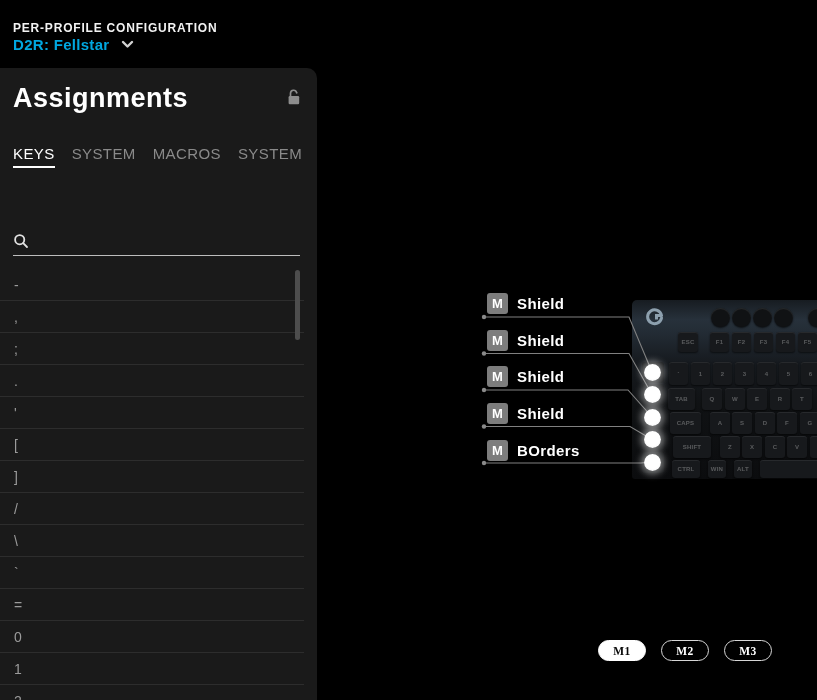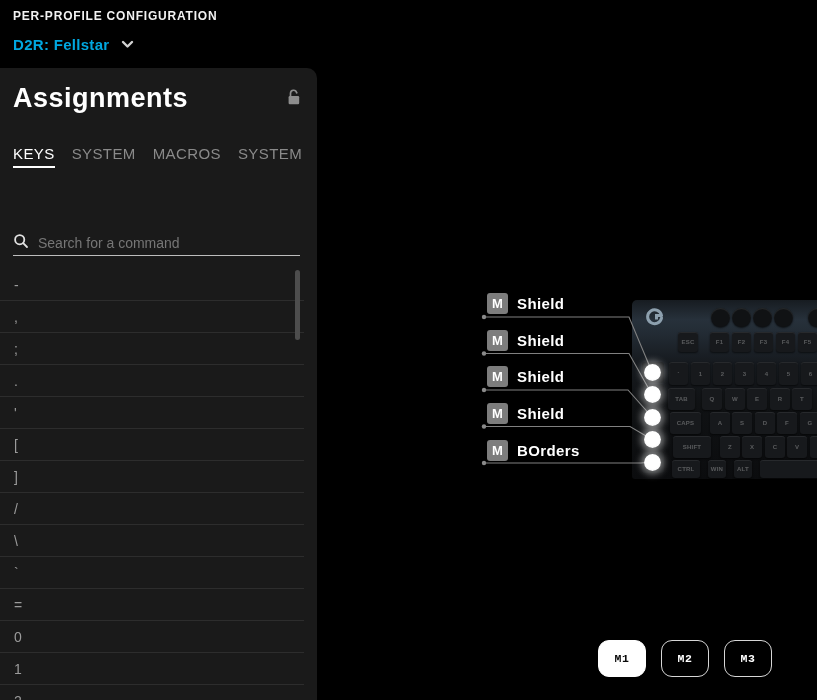--- a/index.html
+++ b/index.html
@@ -5,21 +5,21 @@
   * { margin:0; padding:0; box-sizing:border-box; }
   html,body { background:#000; }
   body { font-family:"Liberation Sans", sans-serif; }
   #stage {
     position:relative; width:817px; height:700px;
     background:#000; overflow:hidden;
   }
 
   
   .section-label {
-    position:absolute; left:13px; top:9px;
+    position:absolute; left:13px; top:21px;
     color:#f2f2f2; font-size:12px; font-weight:bold; letter-spacing:.8px;
   }
   .profile-select {
     position:absolute; left:13px; top:35px;
     display:flex; align-items:center; gap:12px; cursor:pointer;
   }
   .profile-name { color:#00a7e0; font-size:15px; font-weight:bold; letter-spacing:.3px; }
 
   
   .panel {
@@ -105,25 +105,25 @@
     width:21px; height:21px; border-radius:3px; background:#7d7d7d;
     color:#fff; font-size:13px; font-weight:bold;
     display:flex; align-items:center; justify-content:center;
   }
   .assignment-label { color:#fff; font-size:15px; font-weight:bold; letter-spacing:.4px; }
 
   #connector-overlay { position:absolute; left:0; top:0; z-index:3; pointer-events:none; }
 
   
   .memory-slot {
-    position:absolute; top:640px; width:48px; height:37px; border-radius:11px;
+    position:absolute; top:640px; width:48px; height:21px; border-radius:11px;
     display:flex; align-items:center; justify-content:center;
     font-size:11.5px; font-weight:bold; letter-spacing:.5px;
     border:1px solid #d6d6d6; color:#fff; background:transparent; cursor:pointer;
-    font-family:Liberation Mono, monospace;
+    font-family:Liberation Serif, serif;
   }
   .memory-slot.active { background:#fff; border-color:#fff; color:#0a0a0a; }
 </style>
 </head>
 <body>
 
 <div id="stage">
 
   <div class="section-label">PER-PROFILE CONFIGURATION</div>
   <div class="profile-select">
@@ -152,21 +152,20 @@
       </div>
 
 
     <div class="search-row">
       <span>
         <svg width="16" height="16" viewBox="0 0 16 16">
           <circle cx="6.7" cy="6.7" r="4.6" fill="none" stroke="#e2e2e2" stroke-width="1.8"></circle>
           <line x1="10.2" y1="10.2" x2="14" y2="14" stroke="#e2e2e2" stroke-width="1.8" stroke-linecap="round"></line>
         </svg>
       </span>
-      <input type="text" placeholder="Search for a command" style="">
     </div>
 
     <div class="command-list" id="command-list">
         <div class="command-item">-</div>
         <div class="command-item">,</div>
         <div class="command-item">;</div>
         <div class="command-item">.</div>
         <div class="command-item">'</div>
         <div class="command-item">[</div>
         <div class="command-item">]</div>

